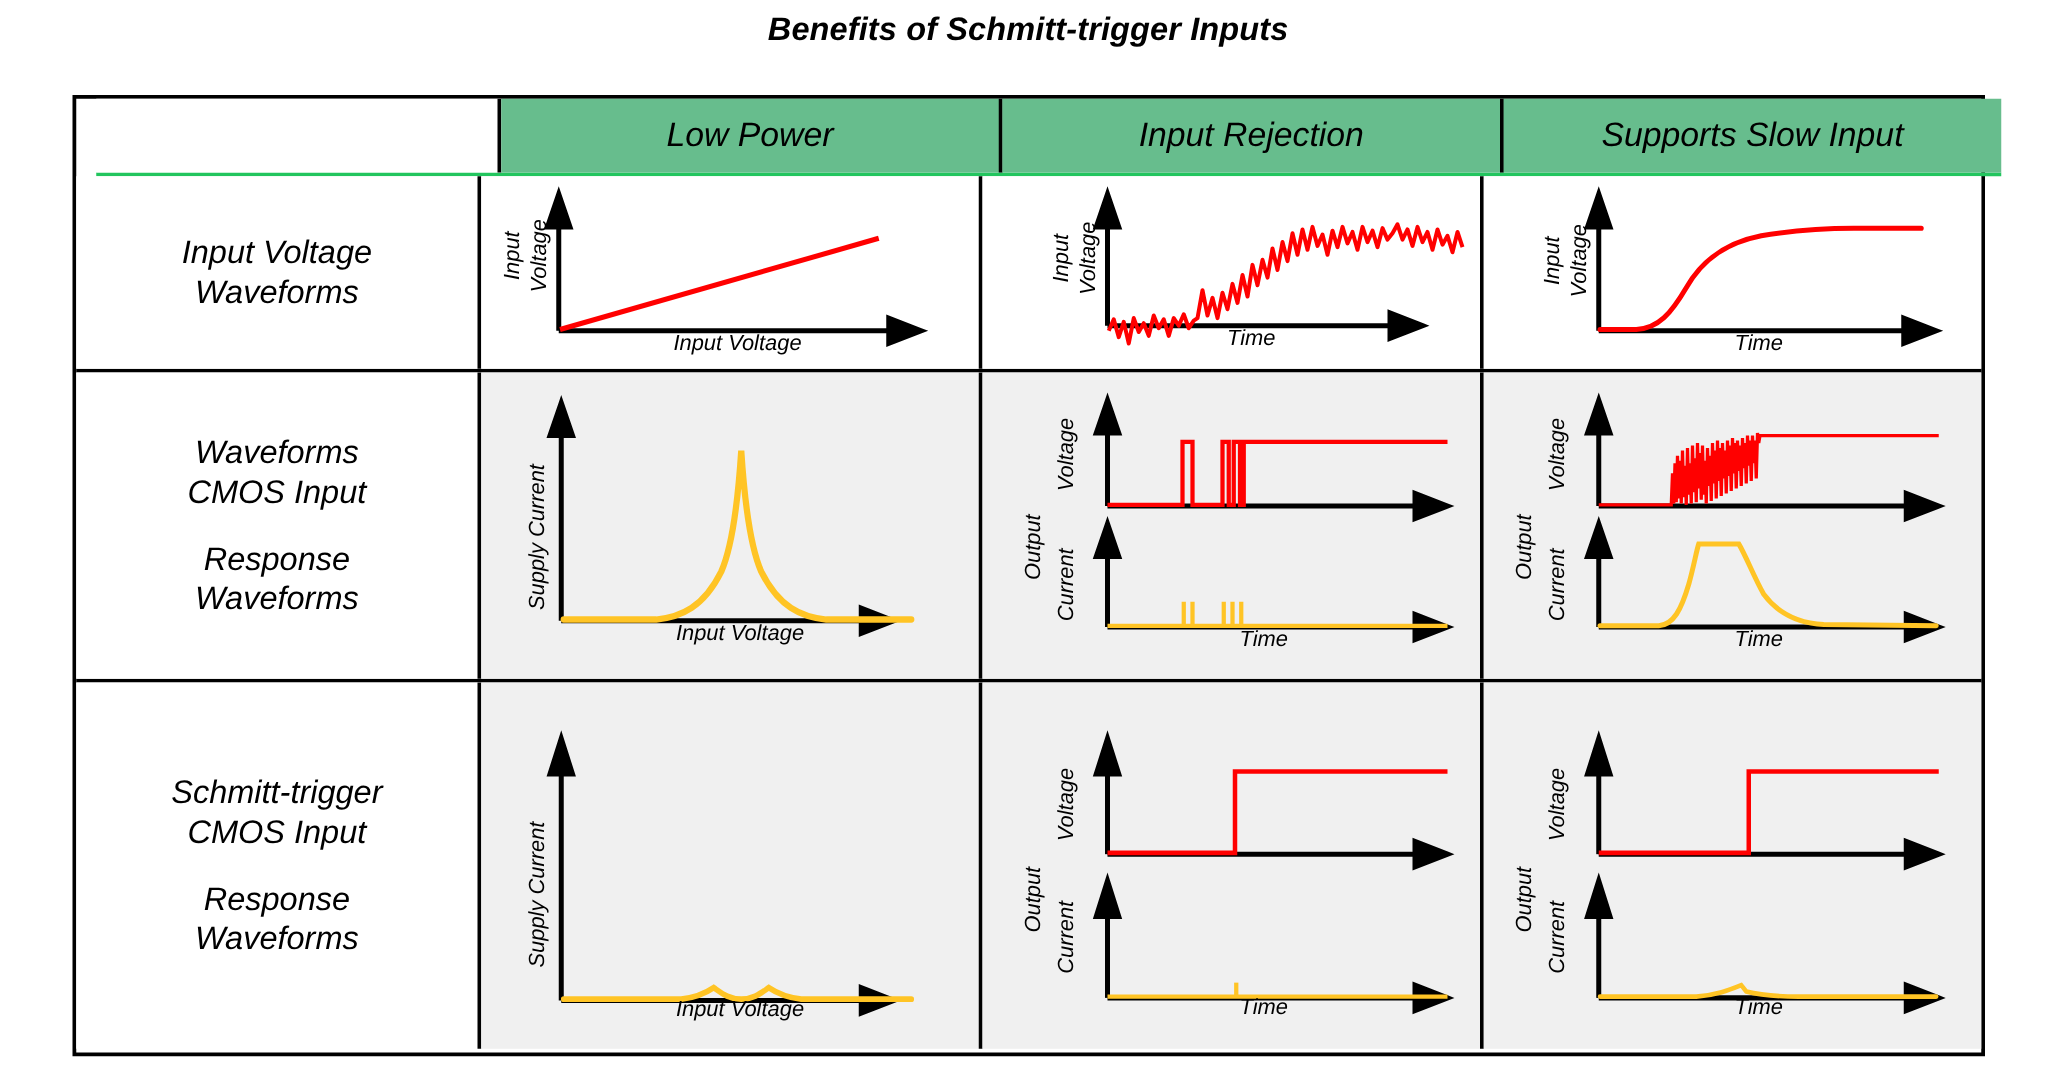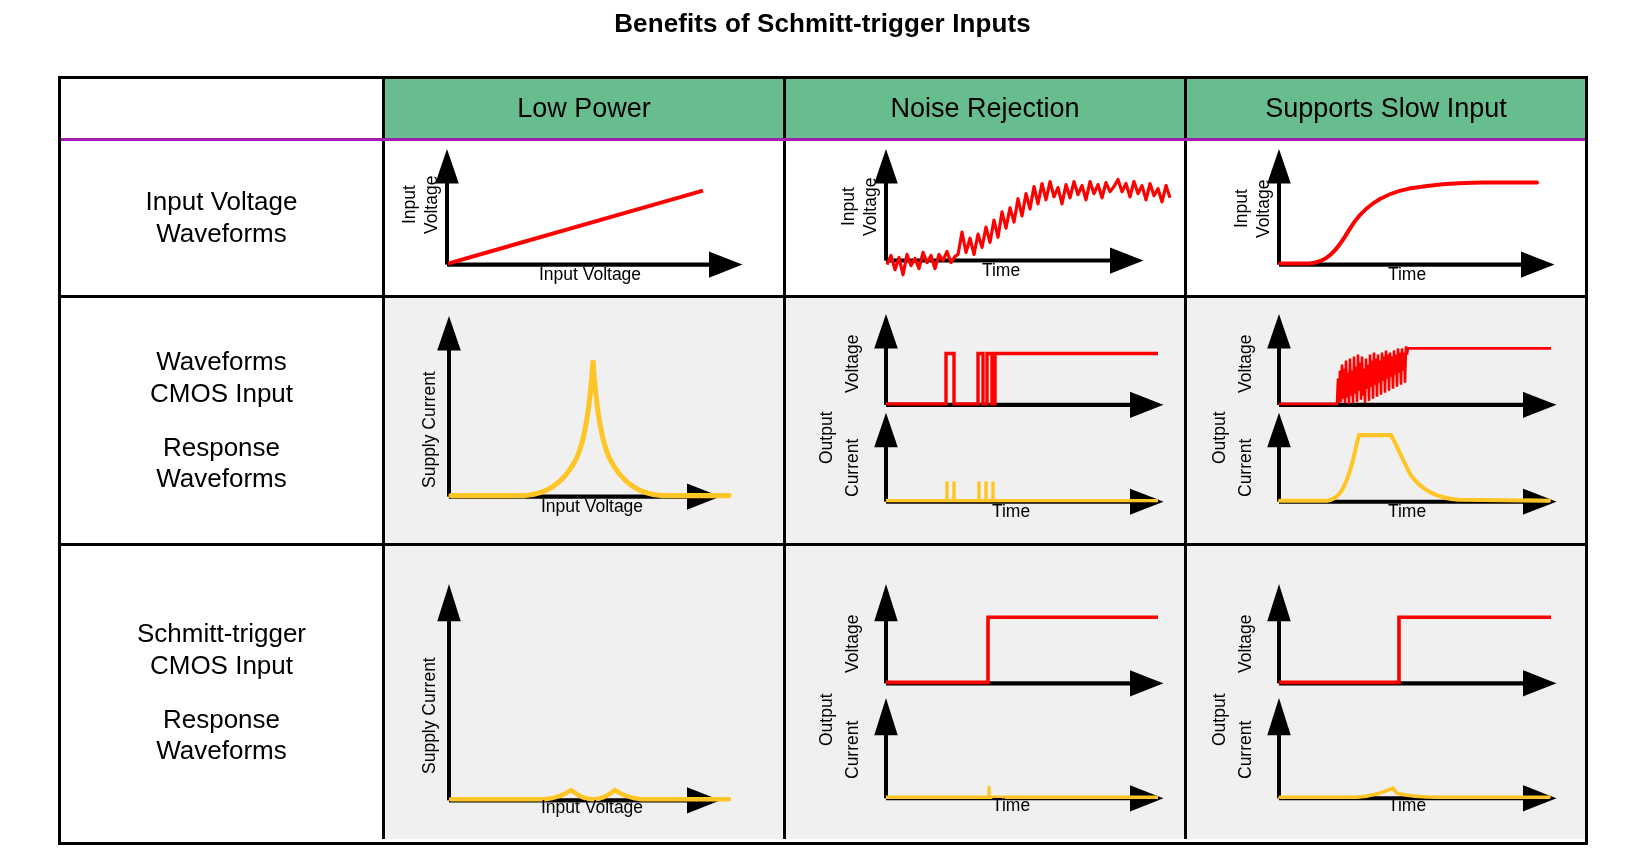--- a/index.html
+++ b/index.html
@@ -1,31 +1,31 @@
 <!DOCTYPE html>
 <html><head>
 <meta charset="utf-8">
 <style>
   html,body{margin:0;padding:0;background:#ffffff;}
   body{width:1645px;height:862px;font-family:"Liberation Sans",sans-serif;color:#000;overflow:hidden;}
 
-  .page{position:relative;width:1441px;height:862px;}
+  .page{position:relative;width:1441px;height:862px;font-style:italic;}
 
   .title{
     position:absolute;left:0;top:8px;width:1645px;text-align:center;
     font-size:26px;font-weight:bold;letter-spacing:.1px;
   }
 
   .table{
     position:absolute;left:58px;top:76px;width:1530px;height:769px;
     border:3px solid #000;box-sizing:border-box;background:#fff;
   }
 
   .row{display:flex;width:100%;box-sizing:border-box;}
-  .row-head{height:62px;border-bottom:3px solid #a21caf;}
+  .row-head{height:62px;border-bottom:3px solid #22c55e;margin-left:16px;}
   .row-r1{height:157px;border-bottom:3px solid #000;}
   .row-r2{height:248px;border-bottom:3px solid #000;}
   .row-r3{height:293px;border-radius:21px;}
 
   .c-label{width:324px;flex:0 0 324px;border-right:3px solid #000;box-sizing:border-box;
            display:flex;align-items:center;justify-content:center;background:#fff;}
   .c-chart{flex:1 1 0;border-right:3px solid #000;box-sizing:border-box;position:relative;}
   .c-chart.last{border-right:none;}
 
   .hdr{background:#67bd8d;display:flex;align-items:center;justify-content:center;
@@ -58,21 +58,21 @@
   <div class="table">
 
     <div class="row row-head">
       <div class="c-label hdr-blank">
         <span></span>
       </div>
       <div class="c-chart hdr">
         <span>Low Power</span>
       </div>
       <div class="c-chart hdr">
-        <span>Noise Rejection</span>
+        <span>Input Rejection</span>
       </div>
       <div class="c-chart hdr last">
         <span>Supports Slow Input</span>
       </div>
     </div>
 
     <div class="row row-r1">
 
       <div class="c-label">
         <div class="label-text">

